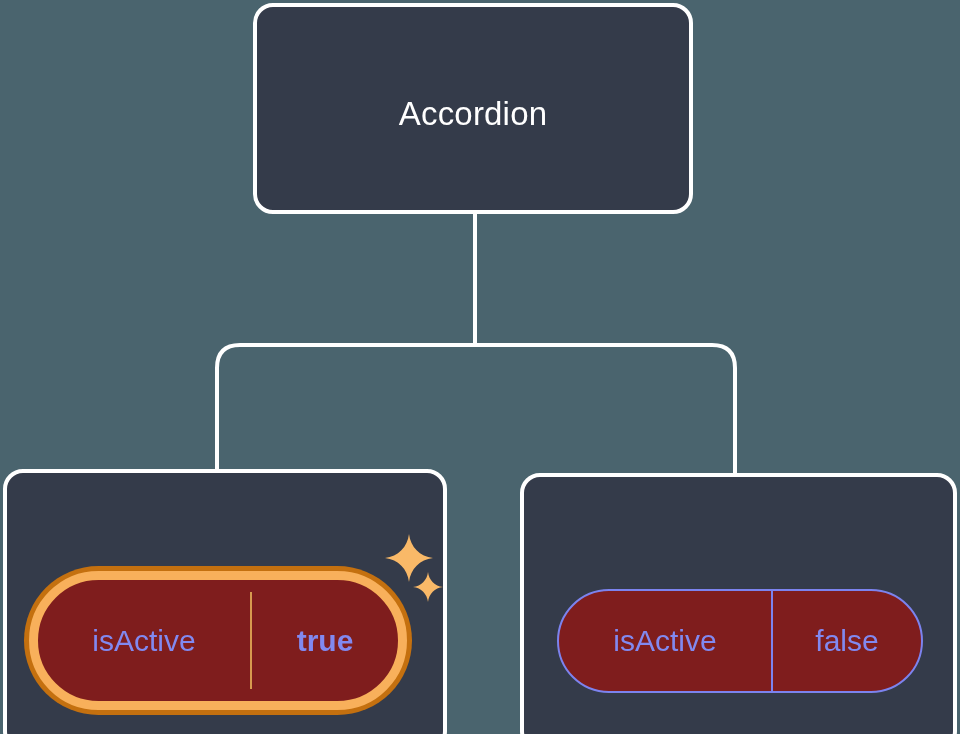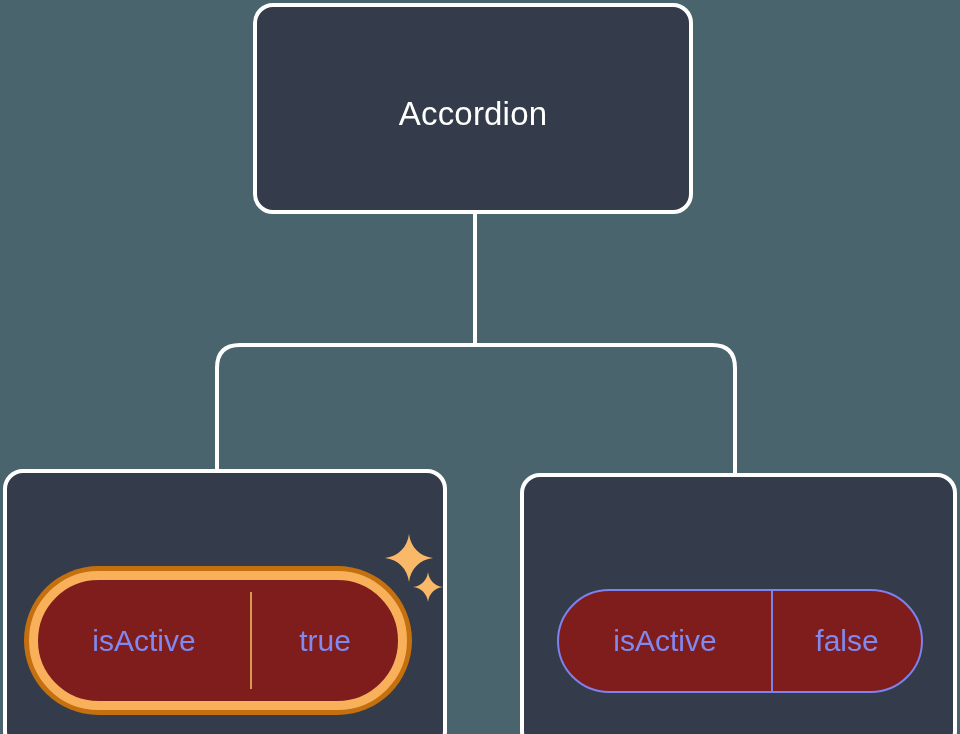--- a/index.html
+++ b/index.html
@@ -106,21 +106,21 @@
   #pill-left .pill-cell {
     color: #8189f0;
     font-size: 30px;
   }
   #pill-left .cell-key {
     width: 212px;
     font-weight: 400;
   }
   #pill-left .cell-val {
     flex: 1;
-    font-weight: 400;
+    font-weight: 700;
     text-align: center;
   }
   #pill-left .pill-divider {
     width: 2px;
     background: #d79a4f;
     margin: 12px 0;
     align-self: stretch;
   }
 
   

